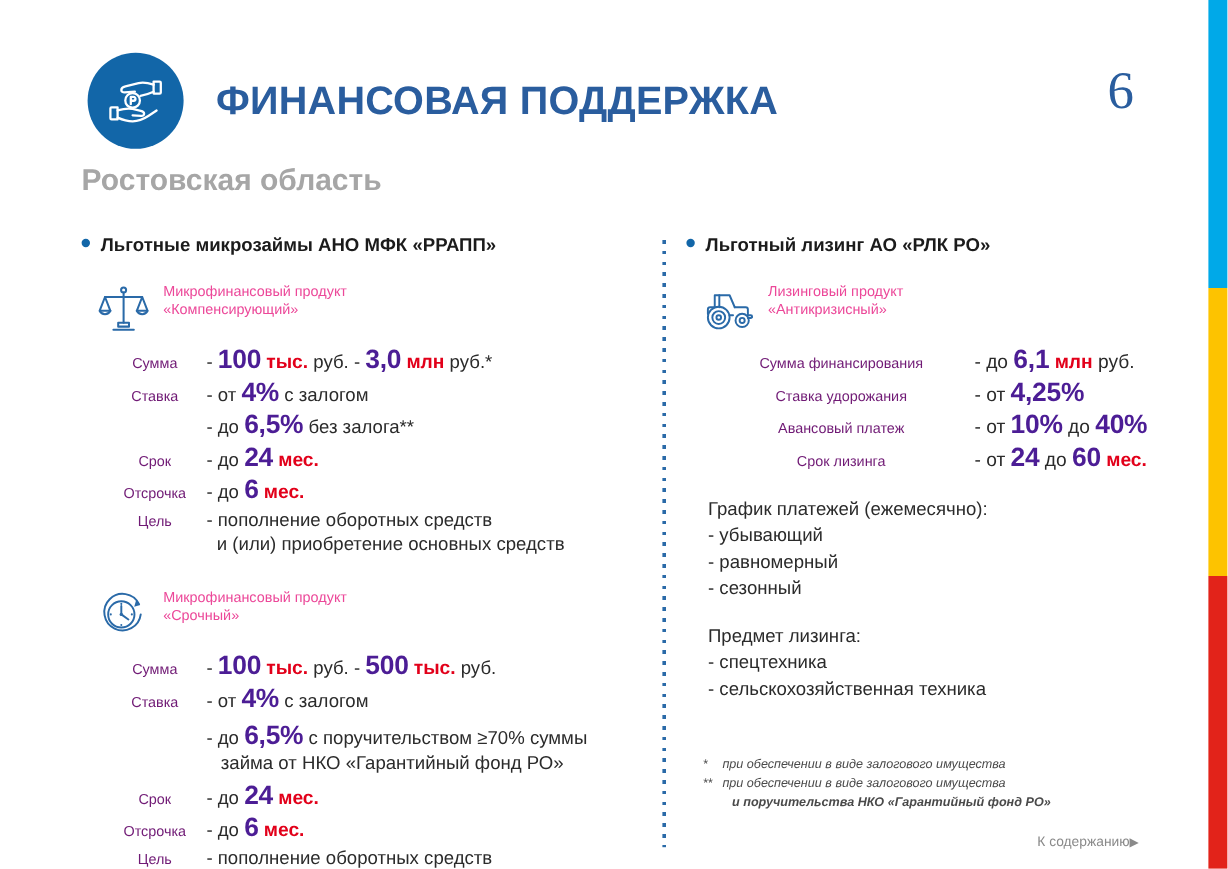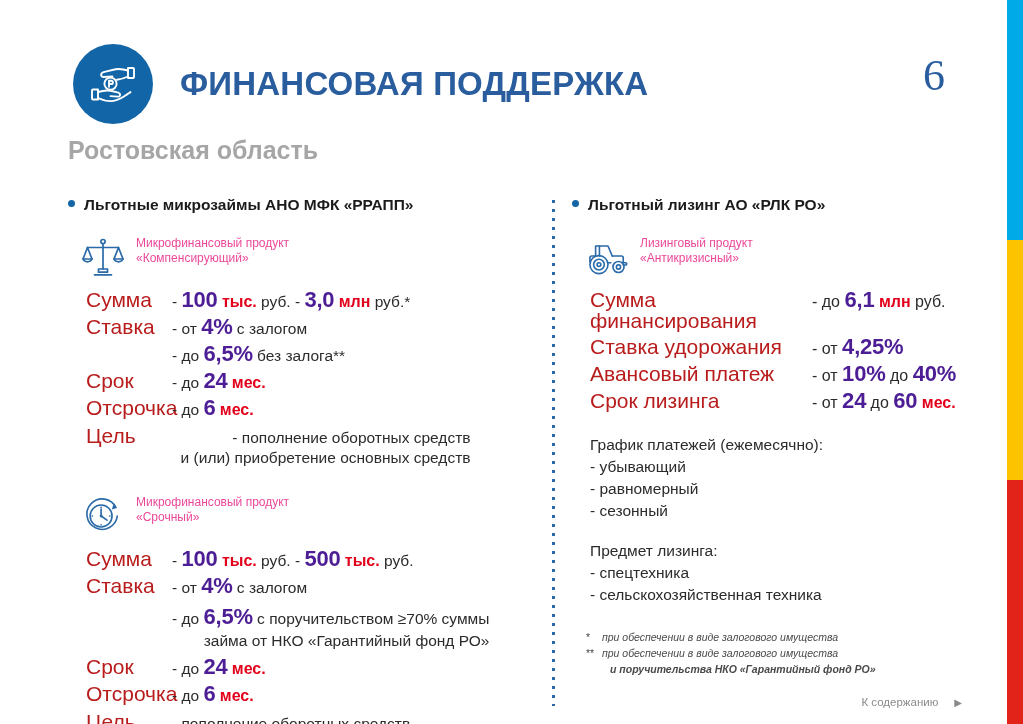--- a/index.html
+++ b/index.html
@@ -64,51 +64,51 @@
   .prod-icon{width:44px;flex:0 0 44px;margin-left:14px;margin-top:1px;}
   .prod-icon svg{display:block;}
   .prod-title{
     margin-left:10px;font-size:12px;font-weight:normal;color:#ec4899;line-height:1.28;
   }
 
   
   .specs{margin-top:12px;}
   .spec-row{display:flex;align-items:baseline;line-height:1.0;margin-bottom:5px;}
   .spec-label{
-    flex:0 0 auto;font-size:21px;color:#b91c1c;
+    flex:0 0 auto;font-size:12px;color:#701a75;text-align:center;
   }
   .spec-val{font-size:15.5px;color:#2b2b2b;white-space:nowrap;}
   .big{color:#4c1d95;font-weight:bold;font-size:22px;letter-spacing:-.2px;}
   .med{color:#e2001a;font-weight:bold;font-size:16px;}
   .spec-row .spec-label{width:86px;}
   .col-right .spec-row .spec-label{width:222px;}
   .col-right .spec-val{font-size:16px;}
   .col-left .specs{padding-left:18px;}
 
   .spec-multi{display:flex;align-items:baseline;margin-bottom:5px;}
   .spec-multi .spec-label{width:86px;flex:0 0 86px;}
-  .spec-multi .spec-text{font-size:15.5px;line-height:1.32;color:#2b2b2b;text-align:right;}
+  .spec-multi .spec-text{font-size:15.5px;line-height:1.32;color:#2b2b2b;}
 
   
   .textblock{margin-top:22px;margin-left:18px;font-size:15.5px;line-height:1.42;color:#2b2b2b;}
   .textblock div{white-space:nowrap;}
   .textblock.gap{margin-top:18px;}
 
   
   .footnotes{
     position:absolute;left:586px;top:630px;
     font-size:10.5px;font-style:italic;color:#4a4a4a;line-height:1.5;
   }
   .fn-row{display:flex;align-items:flex-start;}
   .fn-mark{flex:0 0 16px;font-style:normal;}
 
   
   .footer-link{
-    position:absolute;right:61px;bottom:16px;
-    font-size:11.5px;color:#8a8a8a;display:flex;align-items:flex-end;gap:16px;
+    position:absolute;right:74px;bottom:16px;
+    font-size:11.5px;color:#8a8a8a;display:flex;align-items:flex-end;gap:0;
   }
   .tri{font-size:10px;line-height:1;}
 </style>
 </head>
 <body>
 
 <div class="slide">
 
   <div class="edge edge-blue"></div>
   <div class="edge edge-yellow"></div>

